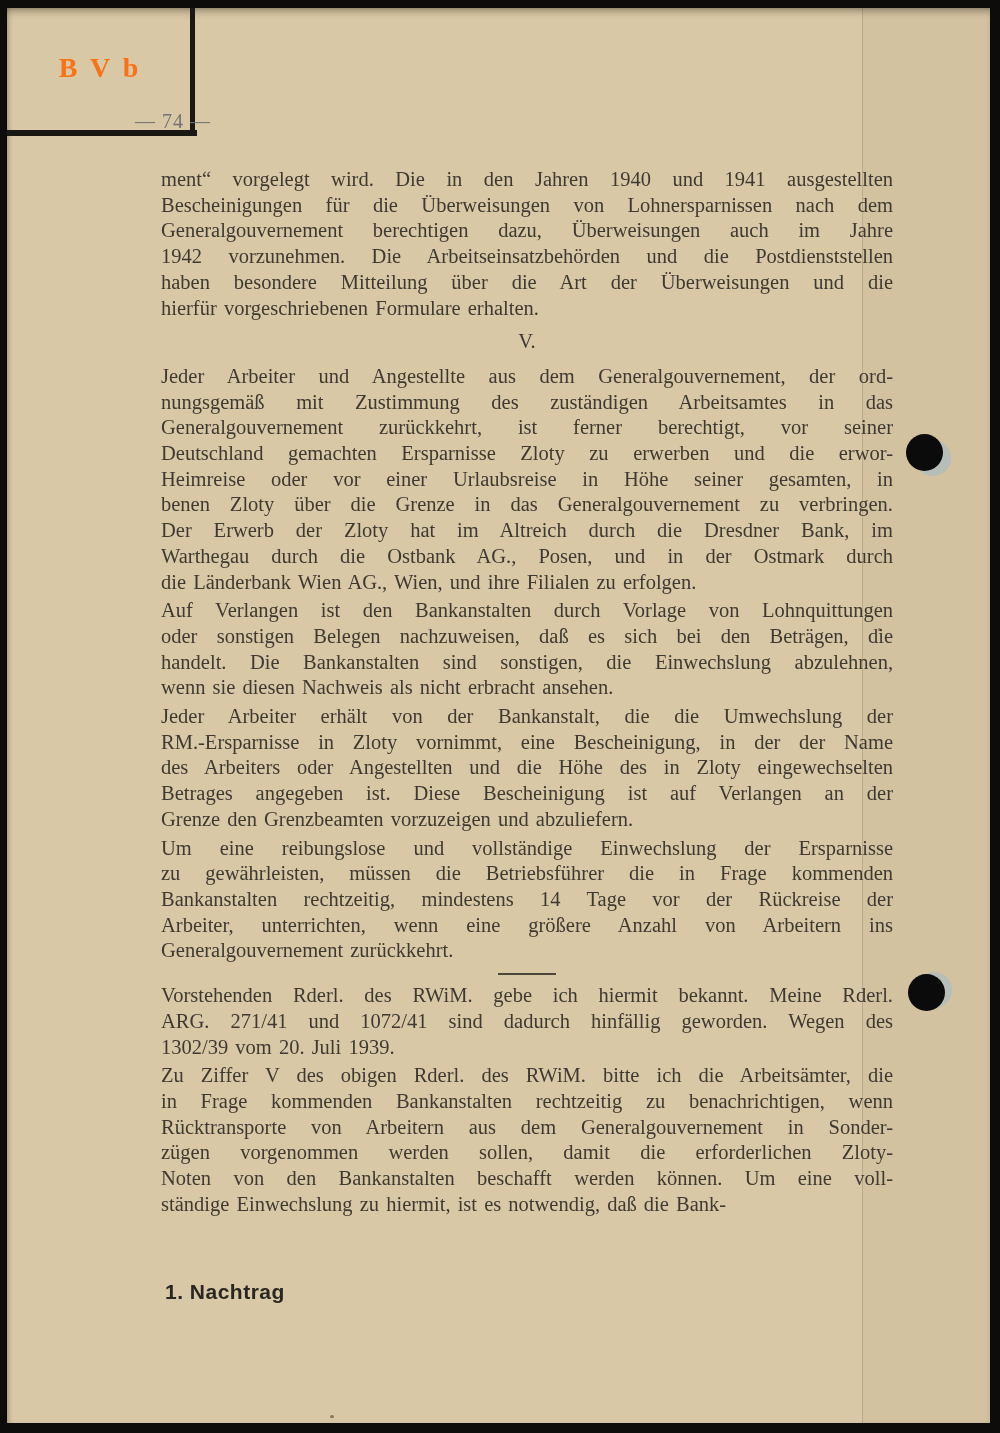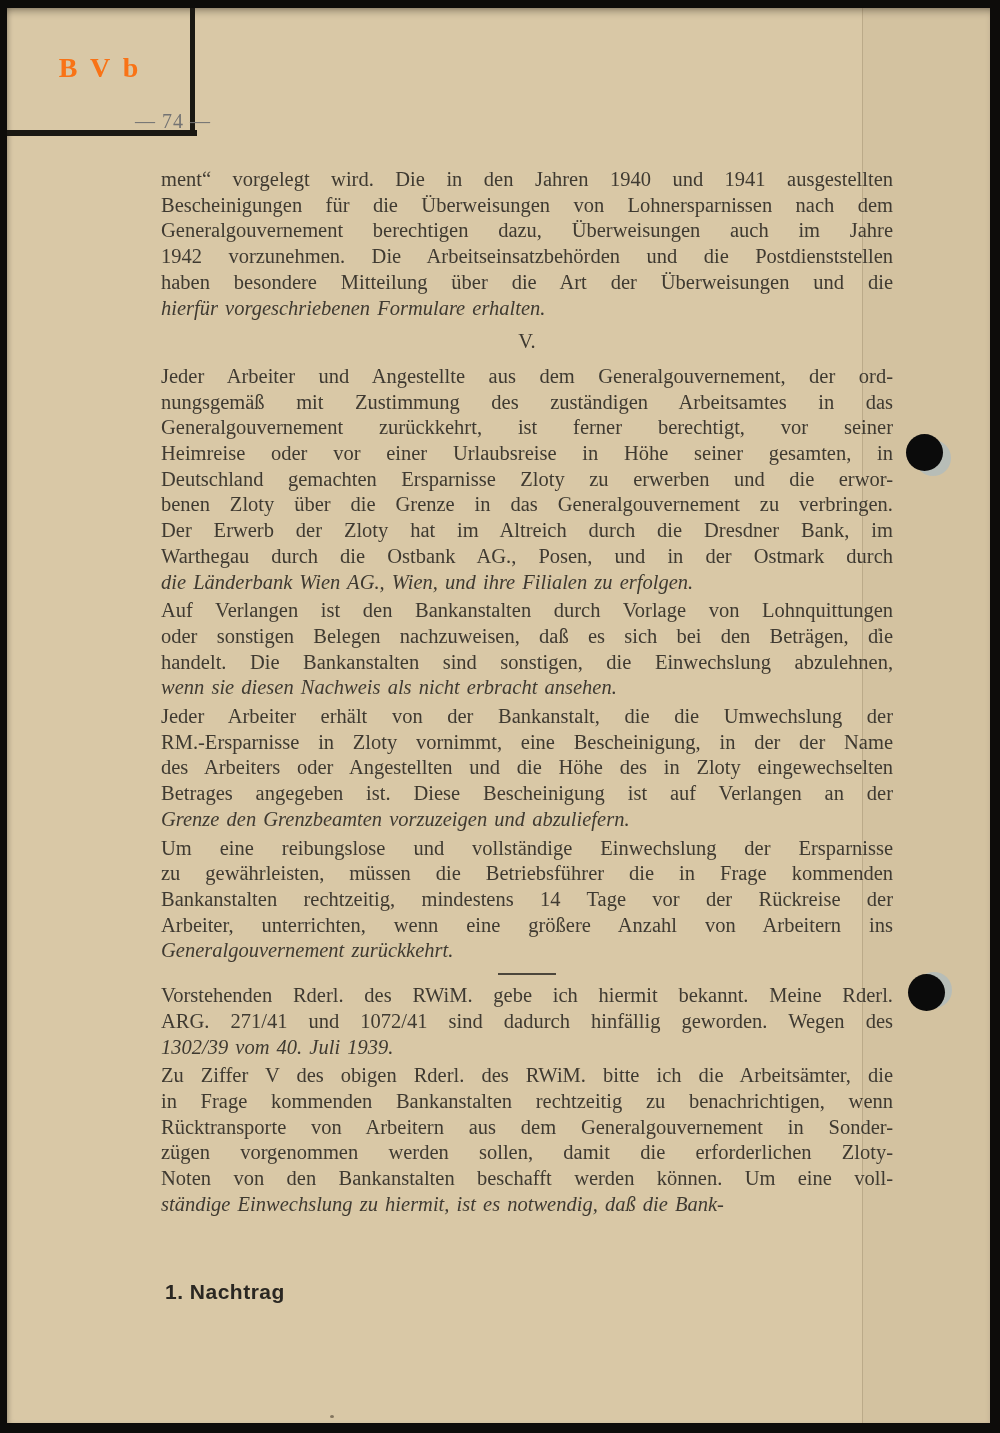--- a/index.html
+++ b/index.html
@@ -36,21 +36,21 @@
     position:absolute;left:135px;top:110px;width:730px;
     font-size:20px;color:#737373;letter-spacing:1px;
   }
   
   .text-block{
     position:absolute;left:133px;top:167px;width:732px;
     font-size:20.5px;line-height:25.7px;color:#3f3a31;margin-left:28px;
   }
   .paragraph{margin:0 0 3px 0;}
   .line{text-align:justify;text-align-last:justify;white-space:normal;}
-  .line.last{text-align-last:left;word-spacing:2px;font-style:italic;}
+  .line.last{text-align-last:left;word-spacing:2px;}
   .heading{text-align:center;margin:8px 0 9px 0;color:#3f3a31;}
   .rule{width:58px;margin:9px auto 8px auto;border-top:2px solid #4c463b;}
   .footer-label{
     position:absolute;left:133px;top:1280px;
     font-family:"Liberation Sans", sans-serif;font-weight:bold;
     font-size:21px;color:#2a2722;letter-spacing:0.5px;margin-left:32px;
   }
   
   .hole{position:absolute;width:40px;height:40px;}
   .hole .shadow{
@@ -94,22 +94,22 @@
       <div class="line">Generalgouvernement berechtigen dazu, Überweisungen auch im Jahre</div>
       <div class="line">1942 vorzunehmen. Die Arbeitseinsatzbehörden und die Postdienststellen</div>
       <div class="line">haben besondere Mitteilung über die Art der Überweisungen und die</div>
       <div class="line last">hierfür vorgeschriebenen Formulare erhalten.</div>
     </div>
     <div class="heading">V.</div>
     <div class="paragraph">
       <div class="line">Jeder Arbeiter und Angestellte aus dem Generalgouvernement, der ord-</div>
       <div class="line">nungsgemäß mit Zustimmung des zuständigen Arbeitsamtes in das</div>
       <div class="line">Generalgouvernement zurückkehrt, ist ferner berechtigt, vor seiner</div>
+      <div class="line">Deutschland gemachten Ersparnisse Zloty zu erwerben und die erwor-</div>
       <div class="line">Heimreise oder vor einer Urlaubsreise in Höhe seiner gesamten, in</div>
-      <div class="line">Deutschland gemachten Ersparnisse Zloty zu erwerben und die erwor-</div>
       <div class="line">benen Zloty über die Grenze in das Generalgouvernement zu verbringen.</div>
       <div class="line">Der Erwerb der Zloty hat im Altreich durch die Dresdner Bank, im</div>
       <div class="line">Warthegau durch die Ostbank AG., Posen, und in der Ostmark durch</div>
       <div class="line last">die Länderbank Wien AG., Wien, und ihre Filialen zu erfolgen.</div>
     </div>
     <div class="paragraph">
       <div class="line">Auf Verlangen ist den Bankanstalten durch Vorlage von Lohnquittungen</div>
       <div class="line">oder sonstigen Belegen nachzuweisen, daß es sich bei den Beträgen, die</div>
       <div class="line">handelt. Die Bankanstalten sind sonstigen, die Einwechslung abzulehnen,</div>
       <div class="line last">wenn sie diesen Nachweis als nicht erbracht ansehen.</div>
@@ -125,21 +125,21 @@
       <div class="line">Um eine reibungslose und vollständige Einwechslung der Ersparnisse</div>
       <div class="line">zu gewährleisten, müssen die Betriebsführer die in Frage kommenden</div>
       <div class="line">Bankanstalten rechtzeitig, mindestens 14 Tage vor der Rückreise der</div>
       <div class="line">Arbeiter, unterrichten, wenn eine größere Anzahl von Arbeitern ins</div>
       <div class="line last">Generalgouvernement zurückkehrt.</div>
     </div>
     <div class="rule"></div>
     <div class="paragraph">
       <div class="line">Vorstehenden Rderl. des RWiM. gebe ich hiermit bekannt. Meine Rderl.</div>
       <div class="line">ARG. 271/41 und 1072/41 sind dadurch hinfällig geworden. Wegen des</div>
-      <div class="line last">1302/39 vom 40. Juli 1939.</div>
+      <div class="line last">1302/39 vom 20. Juli 1939.</div>
     </div>
     <div class="paragraph">
       <div class="line">Zu Ziffer V des obigen Rderl. des RWiM. bitte ich die Arbeitsämter, die</div>
       <div class="line">in Frage kommenden Bankanstalten rechtzeitig zu benachrichtigen, wenn</div>
       <div class="line">Rücktransporte von Arbeitern aus dem Generalgouvernement in Sonder-</div>
       <div class="line">zügen vorgenommen werden sollen, damit die erforderlichen Zloty-</div>
       <div class="line">Noten von den Bankanstalten beschafft werden können. Um eine voll-</div>
       <div class="line last">ständige Einwechslung zu hiermit, ist es notwendig, daß die Bank-</div>
     </div>
   </div>

